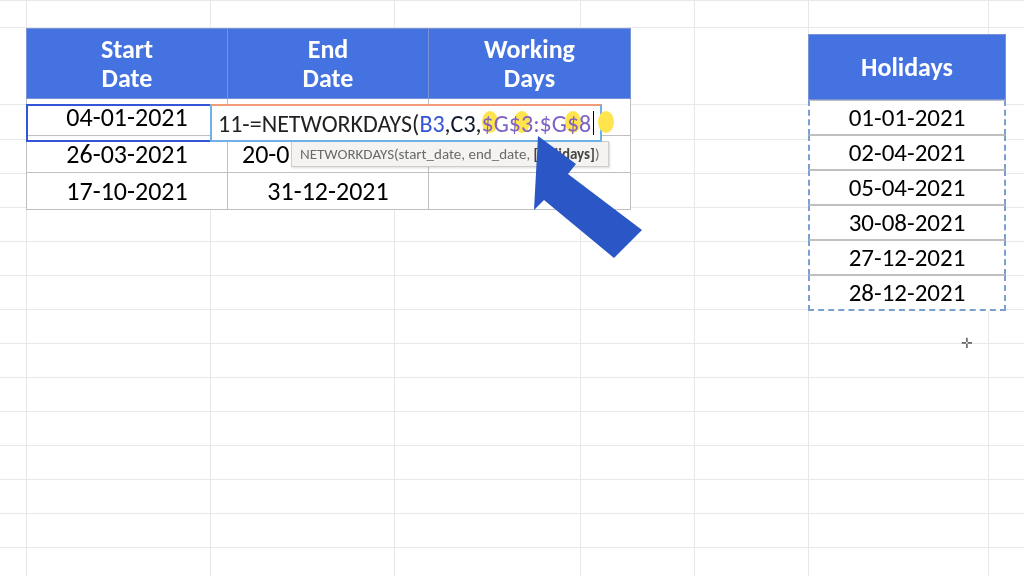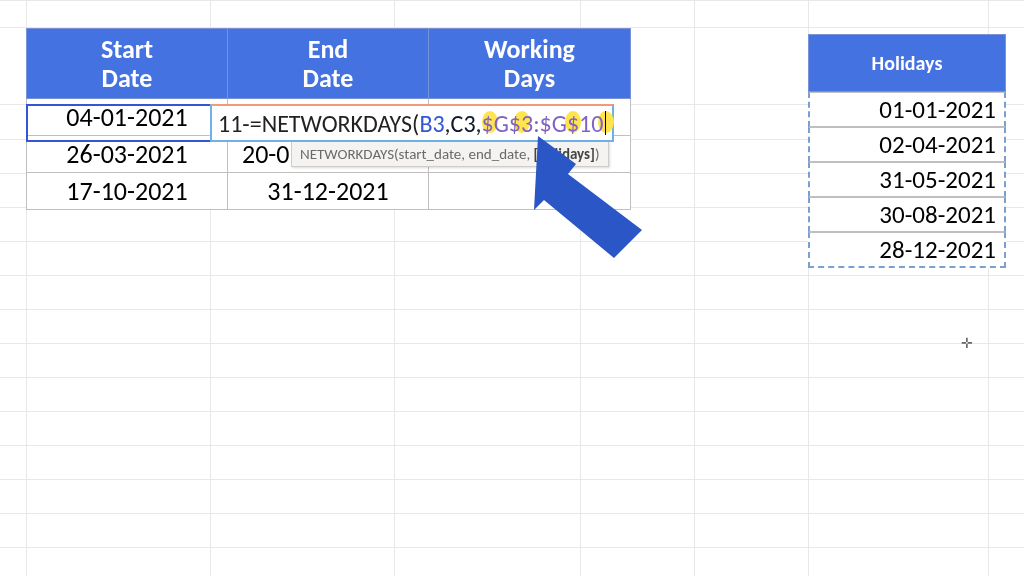--- a/index.html
+++ b/index.html
@@ -5,22 +5,22 @@
 html,body{margin:0;padding:0;font-family:Calibri,Arial,sans-serif;background:#fff;width:1024px;height:576px;overflow:hidden}
 .sheet{position:relative;width:1024px;height:467px}
 .grid-lines div{position:absolute;background:#e8e8e8}
 .main-table{position:absolute;left:26px;top:28px;border-collapse:collapse}
 .main-table th{background:#4472e0;color:#fff;font-weight:700;font-size:26px;line-height:1.1;padding:6px 8px;border:1px solid #7a93d8;text-align:center}
 .main-table td{font-size:26px;padding:2px 8px;border:1px solid #bfbfbf;text-align:center;background:#fff;height:30px}
 .col-a{width:184px}
 .col-b{width:184px}
 .col-c{width:185px}
 .hol-table{position:absolute;left:808px;top:34px;border-collapse:separate;border-spacing:0}
-.hol-table th{background:#4472e0;color:#fff;font-weight:700;font-size:20px;padding:16px 8px;border:1px solid #7a93d8;text-align:center;width:178px}
-.hol-table td{font-size:25px;padding:1px 8px;border-left:2px dashed #7aa0d0;border-right:2px dashed #7aa0d0;border-top:1px solid #bfbfbf;border-bottom:1px solid #bfbfbf;text-align:right;background:#fff;height:29px;width:178px}
+.hol-table th{background:#4472e0;color:#fff;font-weight:700;font-size:26px;padding:16px 8px;border:1px solid #7a93d8;text-align:center;width:178px}
+.hol-table td{font-size:25px;padding:1px 8px;border-left:2px dashed #7aa0d0;border-right:2px dashed #7aa0d0;border-top:1px solid #bfbfbf;border-bottom:1px solid #bfbfbf;text-align:center;background:#fff;height:29px;width:178px}
 .hol-table tr:first-of-type td{border-top:2px dashed #7aa0d0}
 .hol-table tr:last-of-type td{border-bottom:2px dashed #7aa0d0}
 .formula-cell{position:absolute;left:210px;top:104px;height:34px;background:#fff;font-size:24px;display:flex;align-items:center;white-space:nowrap;padding:0 6px;border:2px solid #6eb0e8;border-top-color:#f29b79;z-index:4}
 .formula-cell .pre{color:#222}
 .formula-cell .fn{color:#222;font-weight:500}
 .formula-cell .ref1{color:#3456d6}
 .formula-cell .ref2{color:#0f172a}
 .formula-cell .ref3{color:#8063c4;position:relative}
 .hl{position:absolute;width:16px;height:22px;border-radius:50%;background:#ffe44d;z-index:-1;left:0;top:2px}
 .hl2{left:32px}
@@ -94,21 +94,21 @@
 
   <div class="b3-outline"></div>
 
   <div class="formula-cell">
     <span class="pre">11-</span>
       <span class="fn">=NETWORKDAYS(</span>
       <span class="ref1">B3</span>
       <span class="pre">,</span>
       <span class="ref2">C3</span>
       <span class="pre">,</span>
-      <span class="ref3"><span class="hl"></span><span class="hl hl2"></span><span class="hl hl3"></span><span class="hl hl4"></span><span>$G$3:$G$10</span></span>
+      <span class="ref3"><span class="hl"></span><span class="hl hl2"></span><span class="hl hl3"></span><span class="hl hl4"></span><span>$G$3:$G$8</span></span>
       <span class="caret"></span>
   </div>
 
   <div class="tooltip">
     <span>NETWORKDAYS(</span><span>start_date, </span><span>end_date, </span><span class="bold">[holidays]</span><span>)</span>
   </div>
 
   <svg class="arrow" width="140" height="130">
     <polygon points="20,6 58,34 50,44 124,100 96,128 26,70 16,80" fill="#2b56c6"></polygon>
   </svg>
@@ -118,24 +118,27 @@
         <tr>
           <th>Holidays</th>
         </tr>
     <tr>
           <td>01-01-2021</td>
         </tr>
     <tr>
           <td>02-04-2021</td>
         </tr>
     <tr>
-          <td>31-05-2021</td>
+          <td>05-04-2021</td>
         </tr>
     <tr>
           <td>30-08-2021</td>
+        </tr>
+    <tr>
+          <td>27-12-2021</td>
         </tr>
     <tr>
           <td>28-12-2021</td>
         </tr>
   </tbody>
     </table>
 
   <div class="crosshair">✛</div>
 
 </div>

